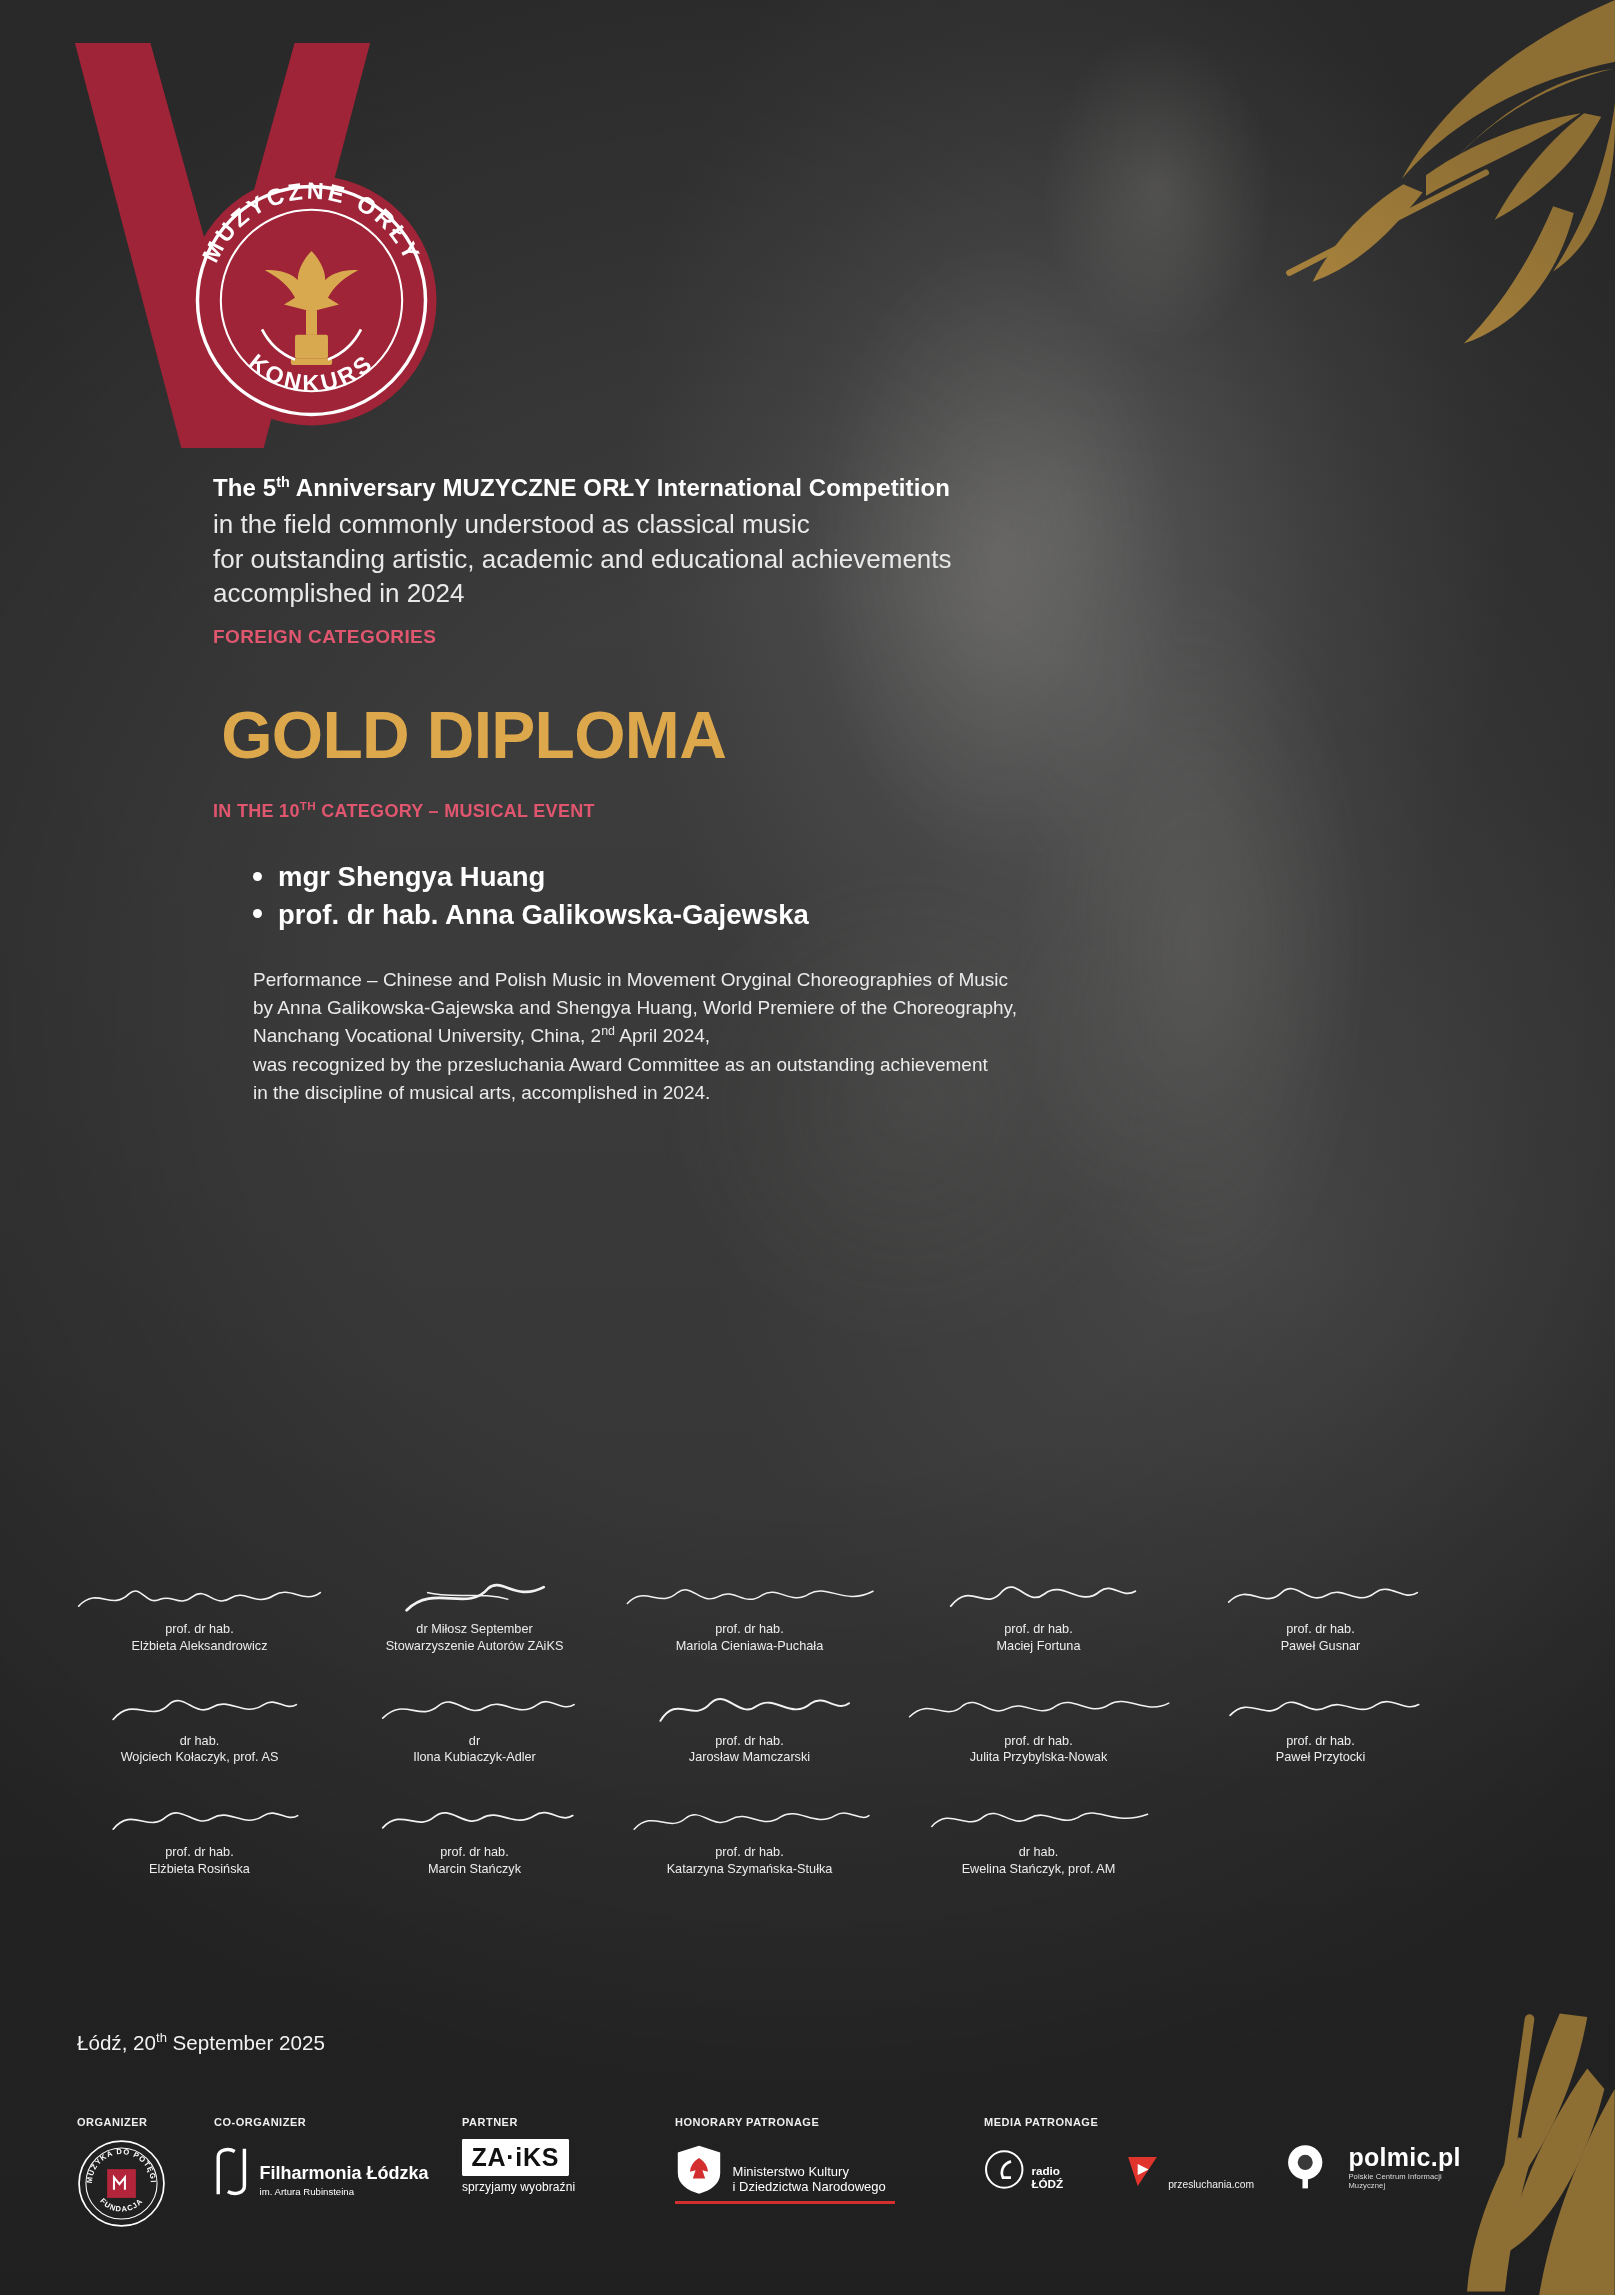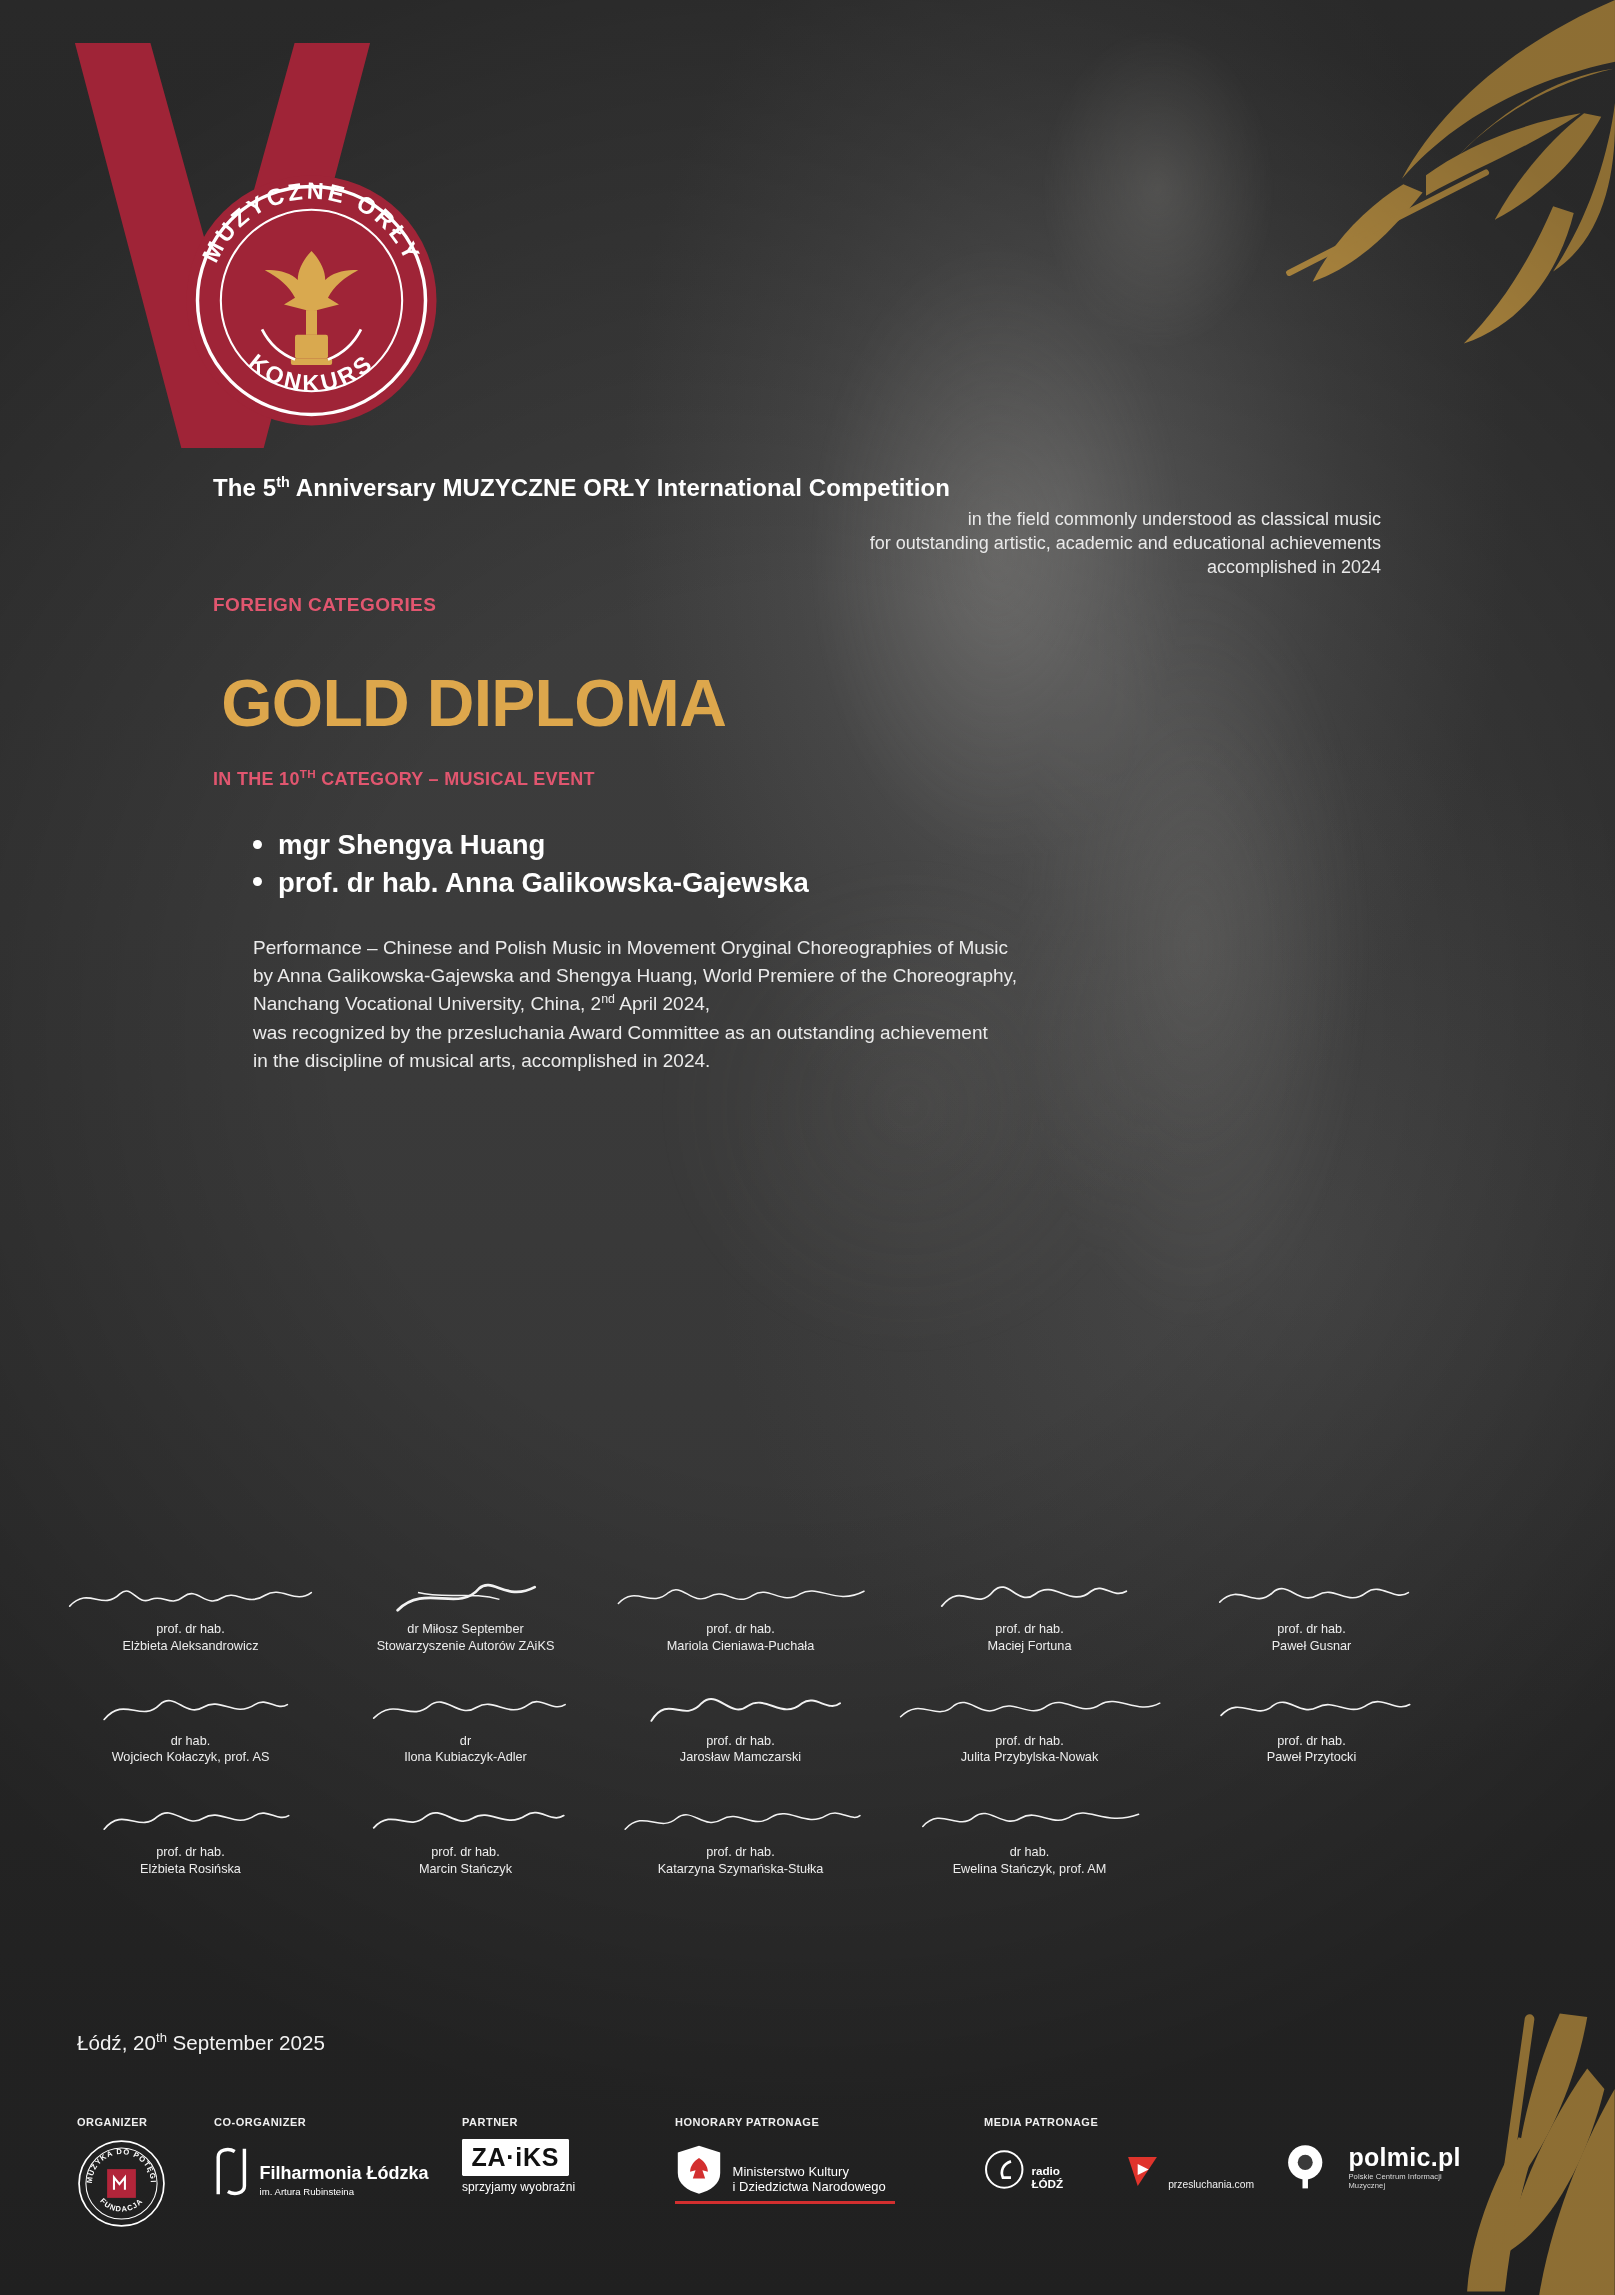--- a/index.html
+++ b/index.html
@@ -46,21 +46,21 @@
   }
 
   
   .content{position:absolute;left:213px;top:474px;width:1168px;}
   .title-line1{
     font-size:24px;font-weight:bold;color:#ffffff;letter-spacing:0.1px;
     margin:0 0 4.8px 0;
   }
   .title-line1 sup{font-size:14.4px;vertical-align:super;}
   .subtitle{
-    font-size:18px;color:#e9e9e9;line-height:1.34;font-weight:400;margin:0;text-align:right;
+    font-size:26px;color:#e9e9e9;line-height:1.34;font-weight:400;margin:0;
   }
   .cat-red{
     color:#e1566f;font-weight:bold;font-size:19px;letter-spacing:0.4px;
     margin-top:15px;
   }
   .award{
     color:#dda74c;font-size:66px;font-weight:bold;letter-spacing:-0.7px;
     margin:49px 0 0 8.2px;
   }
   .cat-line{
@@ -78,21 +78,21 @@
   .laureates li:before{
     content:"";position:absolute;left:4.1px;top:13.7px;width:9px;height:9px;
     background:#ffffff;border-radius:50%;
   }
   .desc{
     margin:33px 0 0 40px;color:#ebebeb;font-size:19px;line-height:1.48;
   }
   .desc sup{font-size:12.4px;vertical-align:super;}
 
   
-  .sigs{position:absolute;left:46px;top:1573px;width:1429px;}
+  .sigs{position:absolute;left:55px;top:1573px;width:1429px;}
   .sig-row{display:flex;}
   .sig{
     text-align:center;color:#ededed;
   }
   .sig .scribble{
     height:44px;display:flex;align-items:flex-end;justify-content:center;
     margin-bottom:4.1px;
   }
   .sig .scribble svg{display:block;}
   .sig .nm{font-size:12.7px;line-height:1.32;}

